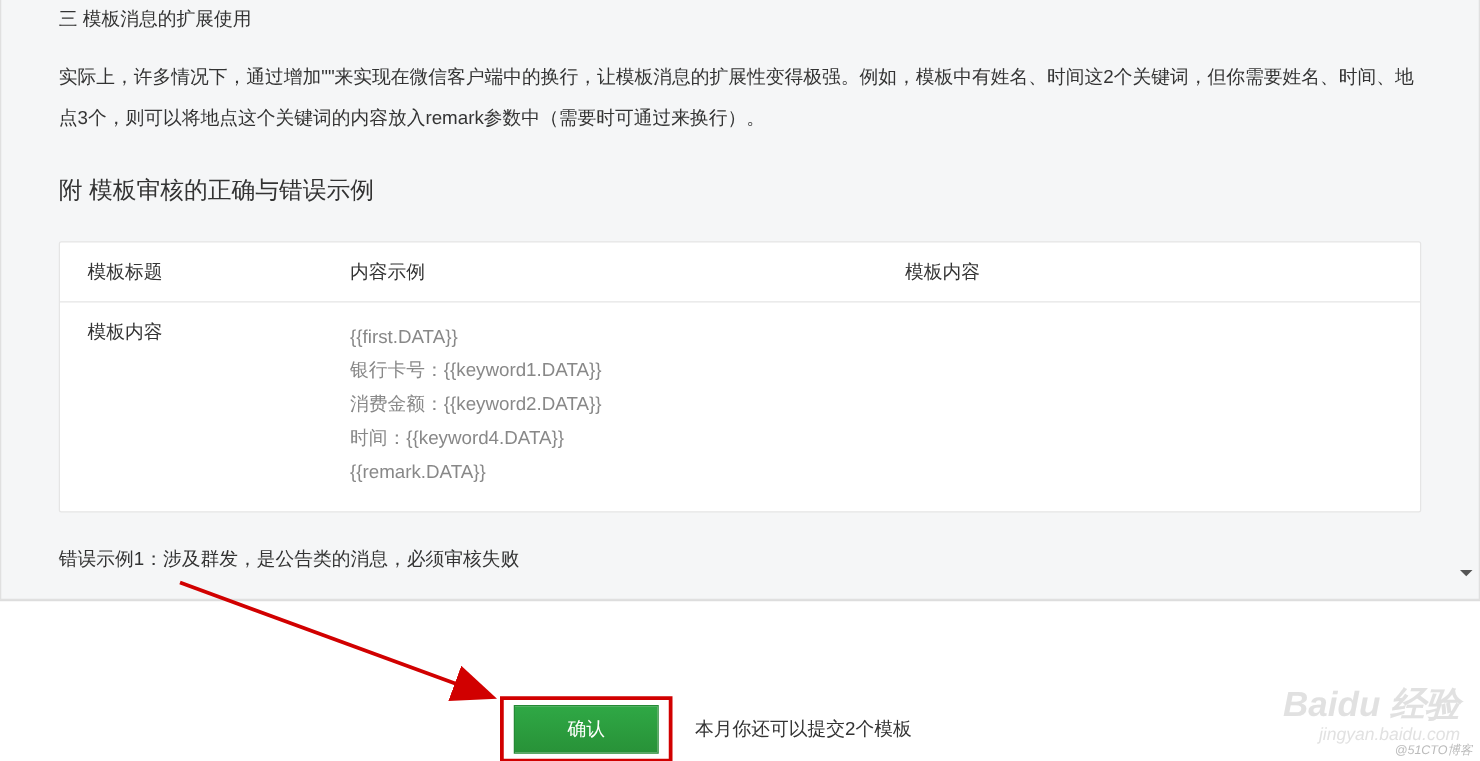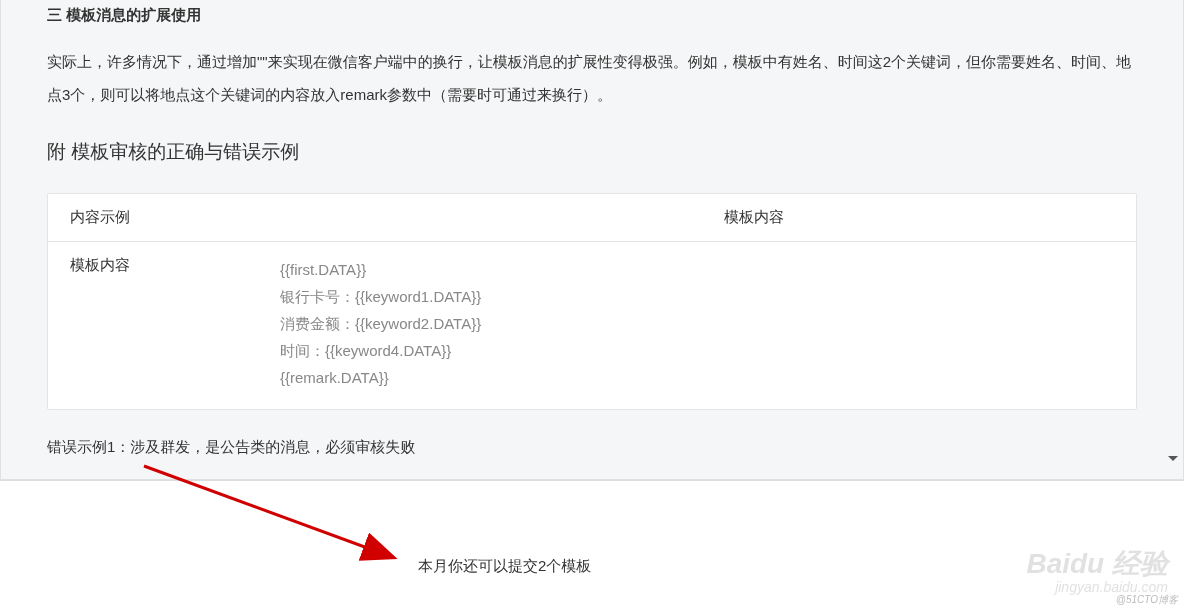--- a/index.html
+++ b/index.html
@@ -20,21 +20,20 @@
       padding: 0 46px;
       height: 480px;
       border: 1px solid #e0e0e0;
       border-top: none;
     }
     .section-title {
       font-size: 15px;
       color: #333;
       padding-top: 6px;
       margin-bottom: 20px;
-      font-weight: bold;
     }
     .body-text {
       font-size: 15px;
       color: #333;
       line-height: 2.2;
       margin-bottom: 28px;
     }
     .sub-title {
       font-size: 19px;
       color: #333;
@@ -168,20 +167,21 @@
 </head>
 <body>
 
 <div class="upper-section">
   <div class="section-title">三  模板消息的扩展使用</div>
   <div class="body-text">实际上，许多情况下，通过增加""来实现在微信客户端中的换行，让模板消息的扩展性变得极强。例如，模板中有姓名、时间这2个关键词，但你需要姓名、时间、地点3个，则可以将地点这个关键词的内容放入remark参数中（需要时可通过来换行）。</div>
   <div class="sub-title">附  模板审核的正确与错误示例</div>
 
   <div class="table">
     <div class="table-header">
+      <div class="col col-1">模板标题</div>
       <div class="col col-3">内容示例</div>
       <div class="col col-2">模板内容</div>
     </div>
     <div class="table-row">
       <div class="col-1 col-title">模板内容</div>
       <div class="col-2 col-content" style="white-space: pre-line;">{{first.DATA}}
 银行卡号：{{keyword1.DATA}}
 消费金额：{{keyword2.DATA}}
 时间：{{keyword4.DATA}}
 {{remark.DATA}}</div>
@@ -197,20 +197,23 @@
   <svg class="arrow-svg" viewBox="0 0 280 120">
     <defs>
       <marker id="arrowhead" markerWidth="12" markerHeight="10" refX="10" refY="5" orient="auto">
         <polygon points="0 0, 12 5, 0 10" fill="#d10000"></polygon>
       </marker>
     </defs>
     <line x1="10" y1="10" x2="258" y2="101" stroke="#d10000" stroke-width="3" marker-end="url(#arrowhead)"></line>
   </svg>
 
   <div class="button-row">
+    <span class="confirm-wrapper">
+      <button class="confirm-btn">确认</button>
+    </span>
     <span class="submit-info">本月你还可以提交2个模板</span>
   </div>
 </div>
 
 <div class="watermark">
   <span>Baidu 经验</span>
   <span class="sub">jingyan.baidu.com</span>
 </div>
 <div class="cto-watermark">@51CTO博客</div>
 

